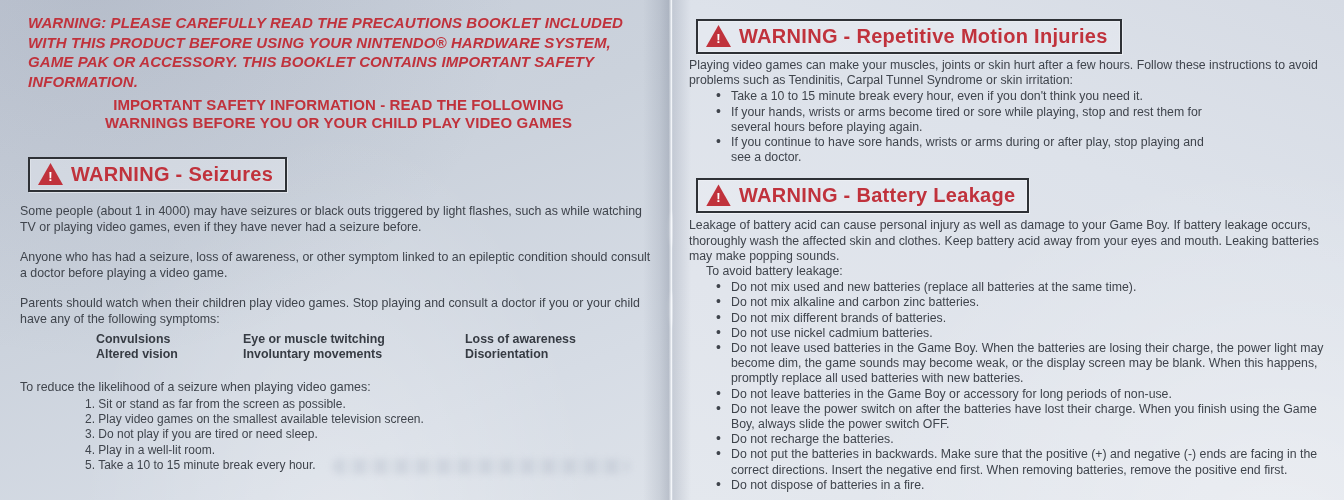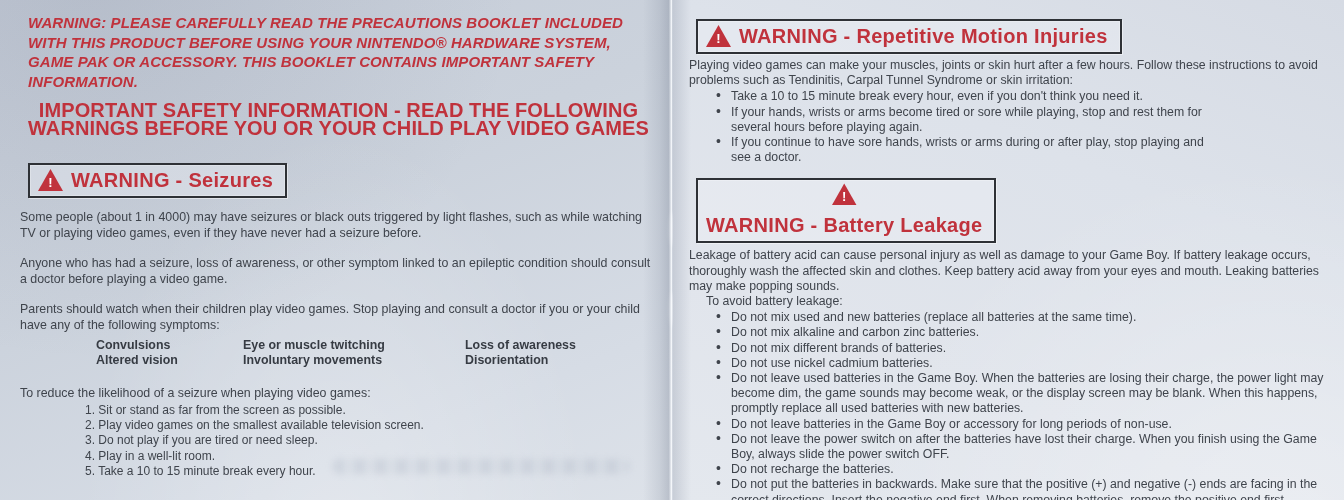--- a/index.html
+++ b/index.html
@@ -51,35 +51,35 @@
   .warn-tri { position:relative; width:25px; height:22px; flex:0 0 auto;
     background:#c0323c; clip-path:polygon(50% 0, 100% 100%, 0 100%); }
   .warn-tri::after { content:"!"; position:absolute; left:50%; bottom:1px;
     transform:translateX(-50%); color:#fff; font-weight:bold;
     font-size:13px; line-height:15px; }
 
   
   .pl-inner { position:relative; padding:13px 16px 0 20px; }
   .notice { margin-left:8px; font-weight:bold; font-style:italic;
     font-size:15px; line-height:19.5px; letter-spacing:.1px; }
-  .safety-heading { margin-top:11px; text-align:center; font-weight:bold;
-    font-size:20px; line-height:17.5px; letter-spacing:.1px; }
+  .safety-heading { margin-top:5px; text-align:center; font-weight:bold;
+    font-size:15px; line-height:17.5px; letter-spacing:.1px; }
   .seizure-box { margin:26px 0 0 8px; }
   .pl-par { margin-top:15px; font-size:12.4px; line-height:15.6px; max-width:638px; }
   .pl-par.first { margin-top:12px; }
   .symptoms { display:flex; margin:4px 0 3px 76px; font-weight:bold;
     font-size:12.4px; line-height:15.2px; color:#363b43; }
   .sym-col-1 { width:147px; } .sym-col-2 { width:222px; } .sym-col-3 { width:auto; }
   .reduce-intro { margin-top:18px; font-size:12.4px; line-height:15.6px; }
   .steps { list-style:none; margin:1px 0 0 65px; font-size:12px; line-height:15.4px; }
 
   
   .pr-inner { position:relative; padding:19px 14px 0 16px; }
   .rm-box { margin-left:7px; }
-  .bat-box { margin:13px 13px 0 7px;flex-direction:column; }
+  .bat-box { margin:13px 13px 0 7px; }
   .pr-par { margin-top:4px; font-size:12.3px; line-height:15.2px; max-width:648px; }
   .pr-par.bat { margin-top:5px; }
   .bullets { list-style:none; margin-top:1px; padding-left:42px;
     font-size:12.3px; line-height:15.2px; }
   .bullets li { position:relative; margin:0; }
   .bullets li::before { content:"\2022"; position:absolute; left:-15px; top:-1px;
     font-size:14px; color:#3f444c; }
   .bullets.rm li { max-width:478px; }
   .bullets.bat li { max-width:600px; }
   .avoid-intro { margin-left:17px; font-size:12.3px; line-height:15.2px; }

